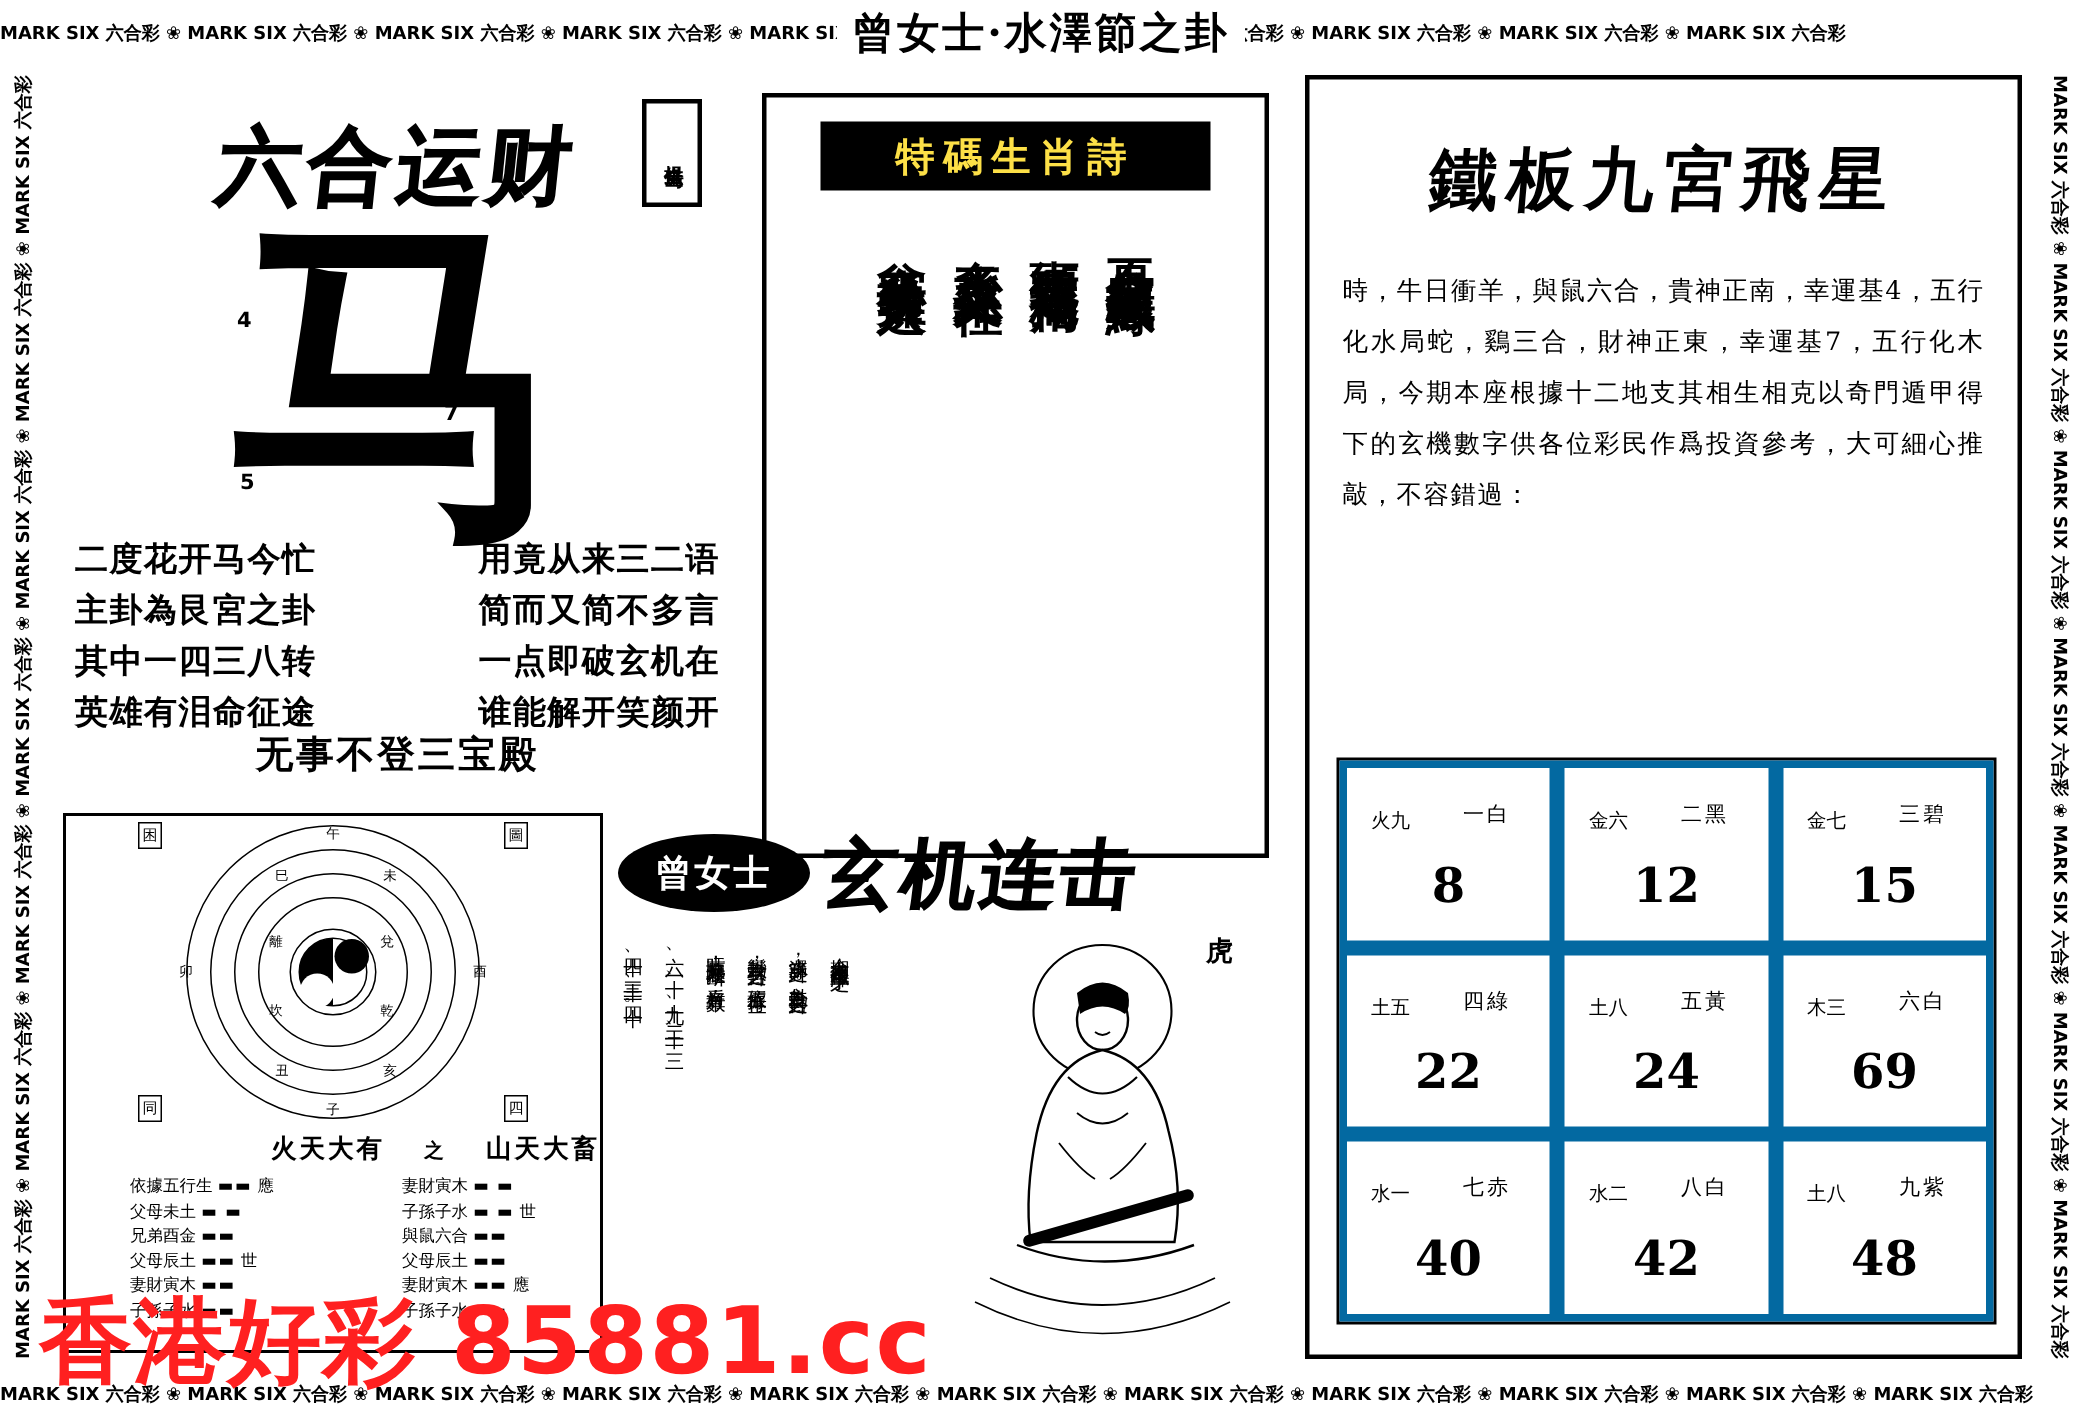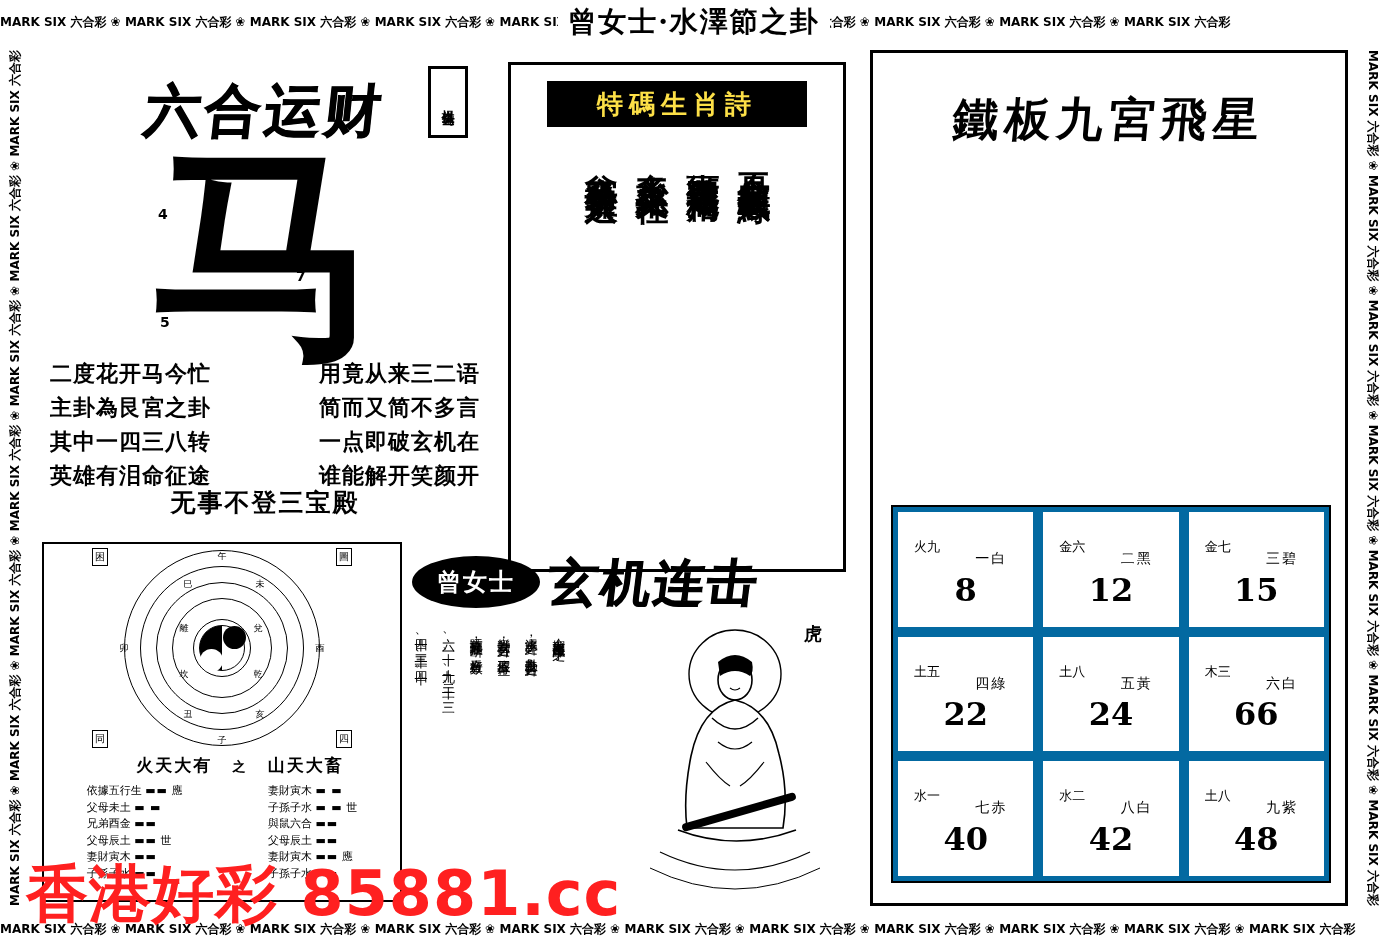--- a/index.html
+++ b/index.html
@@ -141,21 +141,21 @@
     display:grid; grid-template-columns:repeat(3,1fr); grid-template-rows:repeat(3,1fr);
     border:2px solid #000;
   }
   .star-cell {
     border:5px solid #0369a1;
     position:relative;
     display:flex; align-items:flex-end; justify-content:center;
     padding-bottom:18px;
   }
   .star-elem { position:absolute; left:16px; top:26px; font-size:13px; font-family:"DejaVu Serif",serif;}
-  .star-name { position:absolute; right:26px; top:22px; font-size:14px; font-family:"DejaVu Serif",serif; letter-spacing:2px;margin-top:16px;}
+  .star-name { position:absolute; right:26px; top:22px; font-size:14px; font-family:"DejaVu Serif",serif; letter-spacing:2px;}
   .star-num { font-size:32px; font-weight:bold; font-family:"DejaVu Serif", serif; }
 
   
   #panel-bagua { left:12px; top:498px; width:360px; height:360px; border:2px solid #000; }
   .wheel-wrap { position:relative; width:260px; height:200px; margin:4px auto 0; }
   .ring {
     position:absolute; border-radius:50%; border:1.5px solid #000;
     left:50%; top:50%; transform:translate(-50%,-50%);
   }
   .r1 { width:196px; height:196px; }
@@ -176,21 +176,21 @@
   .taiji:after { background:#fff; left:0; top:23px; }
   .ring-label {
     position:absolute; font-size:9px; font-family:"DejaVu Serif",serif;
     transform:translate(-50%,-50%);
   }
   .corner-lab {
     position:absolute; font-size:10px; font-family:"DejaVu Serif",serif;
     border:1px solid #000; padding:1px 2px;
   }
   .hex-head {
-    text-align:center; font-family:Liberation Serif, serif;
+    text-align:right; font-family:Liberation Mono, monospace;
     font-size:17px; font-weight:bold; margin-top:6px; letter-spacing:2px;padding-left:36px;
   }
   .hex-tables {
     display:flex; justify-content:space-around; margin-top:6px;
     font-family:"DejaVu Serif", serif; font-size:11px; line-height:1.5;
   }
   .hex-tbl div { white-space:nowrap; }
   .yao { letter-spacing:1px; }
 
   
@@ -295,20 +295,21 @@
       <div class="poem-body">
         <div class="poem-line">不是穿紅便戴綠</div>
         <div class="poem-line">街頭巷尾擺格局</div>
         <div class="poem-line">多少王孫來又往</div>
         <div class="poem-line">貧窮小子難入選</div>
       </div>
     </div>
 
     <div class="panel" id="panel-stars">
       <div class="stars-title">鐵板九宮飛星</div>
+      <div class="stars-text">時，牛日衝羊，與鼠六合，貴神正南，幸運基4，五行化水局蛇，鷄三合，財神正東，幸運基7，五行化木局，今期本座根據十二地支其相生相克以奇門遁甲得下的玄機數字供各位彩民作爲投資參考，大可細心推敲，不容錯過：</div>
 
       <div class="stars-grid">
         <div class="star-cell">
           <span class="star-elem">火九</span>
           <span class="star-name">一白</span>
           <span class="star-num">8</span>
         </div>
         <div class="star-cell">
           <span class="star-elem">金六</span>
           <span class="star-name">二黑</span>
@@ -325,21 +326,21 @@
           <span class="star-num">22</span>
         </div>
         <div class="star-cell">
           <span class="star-elem">土八</span>
           <span class="star-name">五黃</span>
           <span class="star-num">24</span>
         </div>
         <div class="star-cell">
           <span class="star-elem">木三</span>
           <span class="star-name">六白</span>
-          <span class="star-num">66</span>
+          <span class="star-num">69</span>
         </div>
         <div class="star-cell">
           <span class="star-elem">水一</span>
           <span class="star-name">七赤</span>
           <span class="star-num">40</span>
         </div>
         <div class="star-cell">
           <span class="star-elem">水二</span>
           <span class="star-name">八白</span>
           <span class="star-num">42</span>

